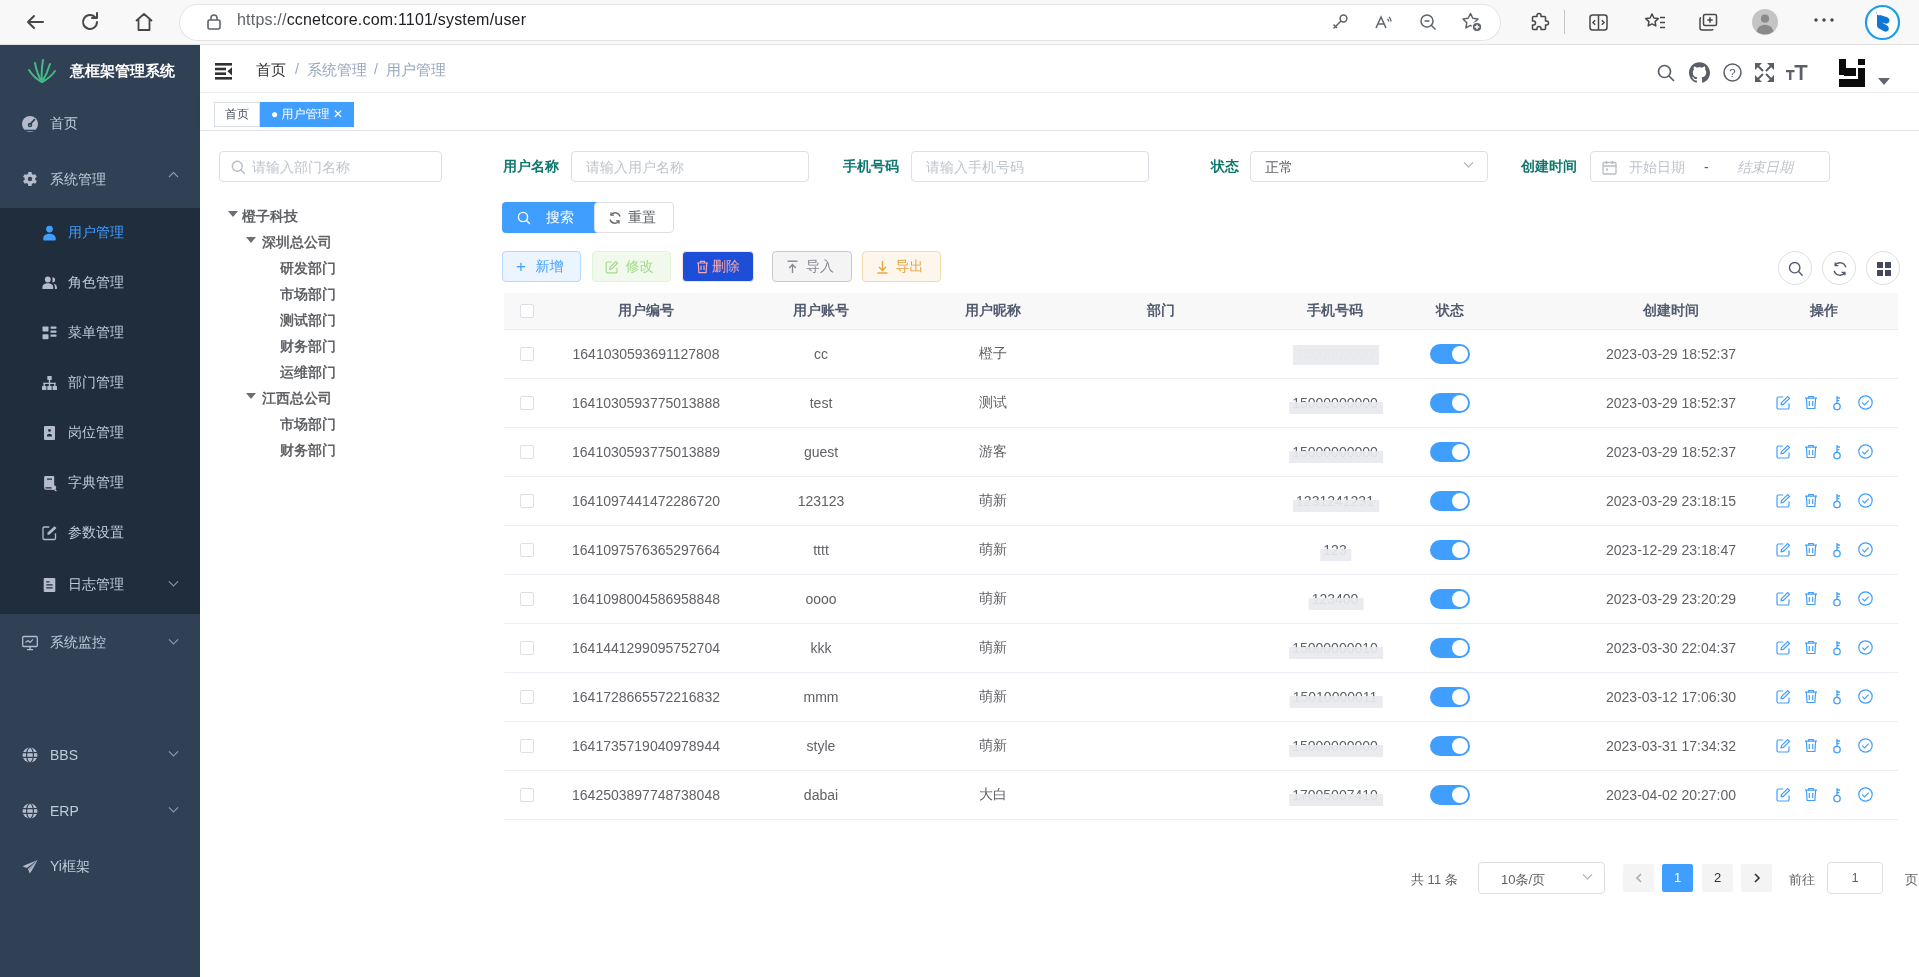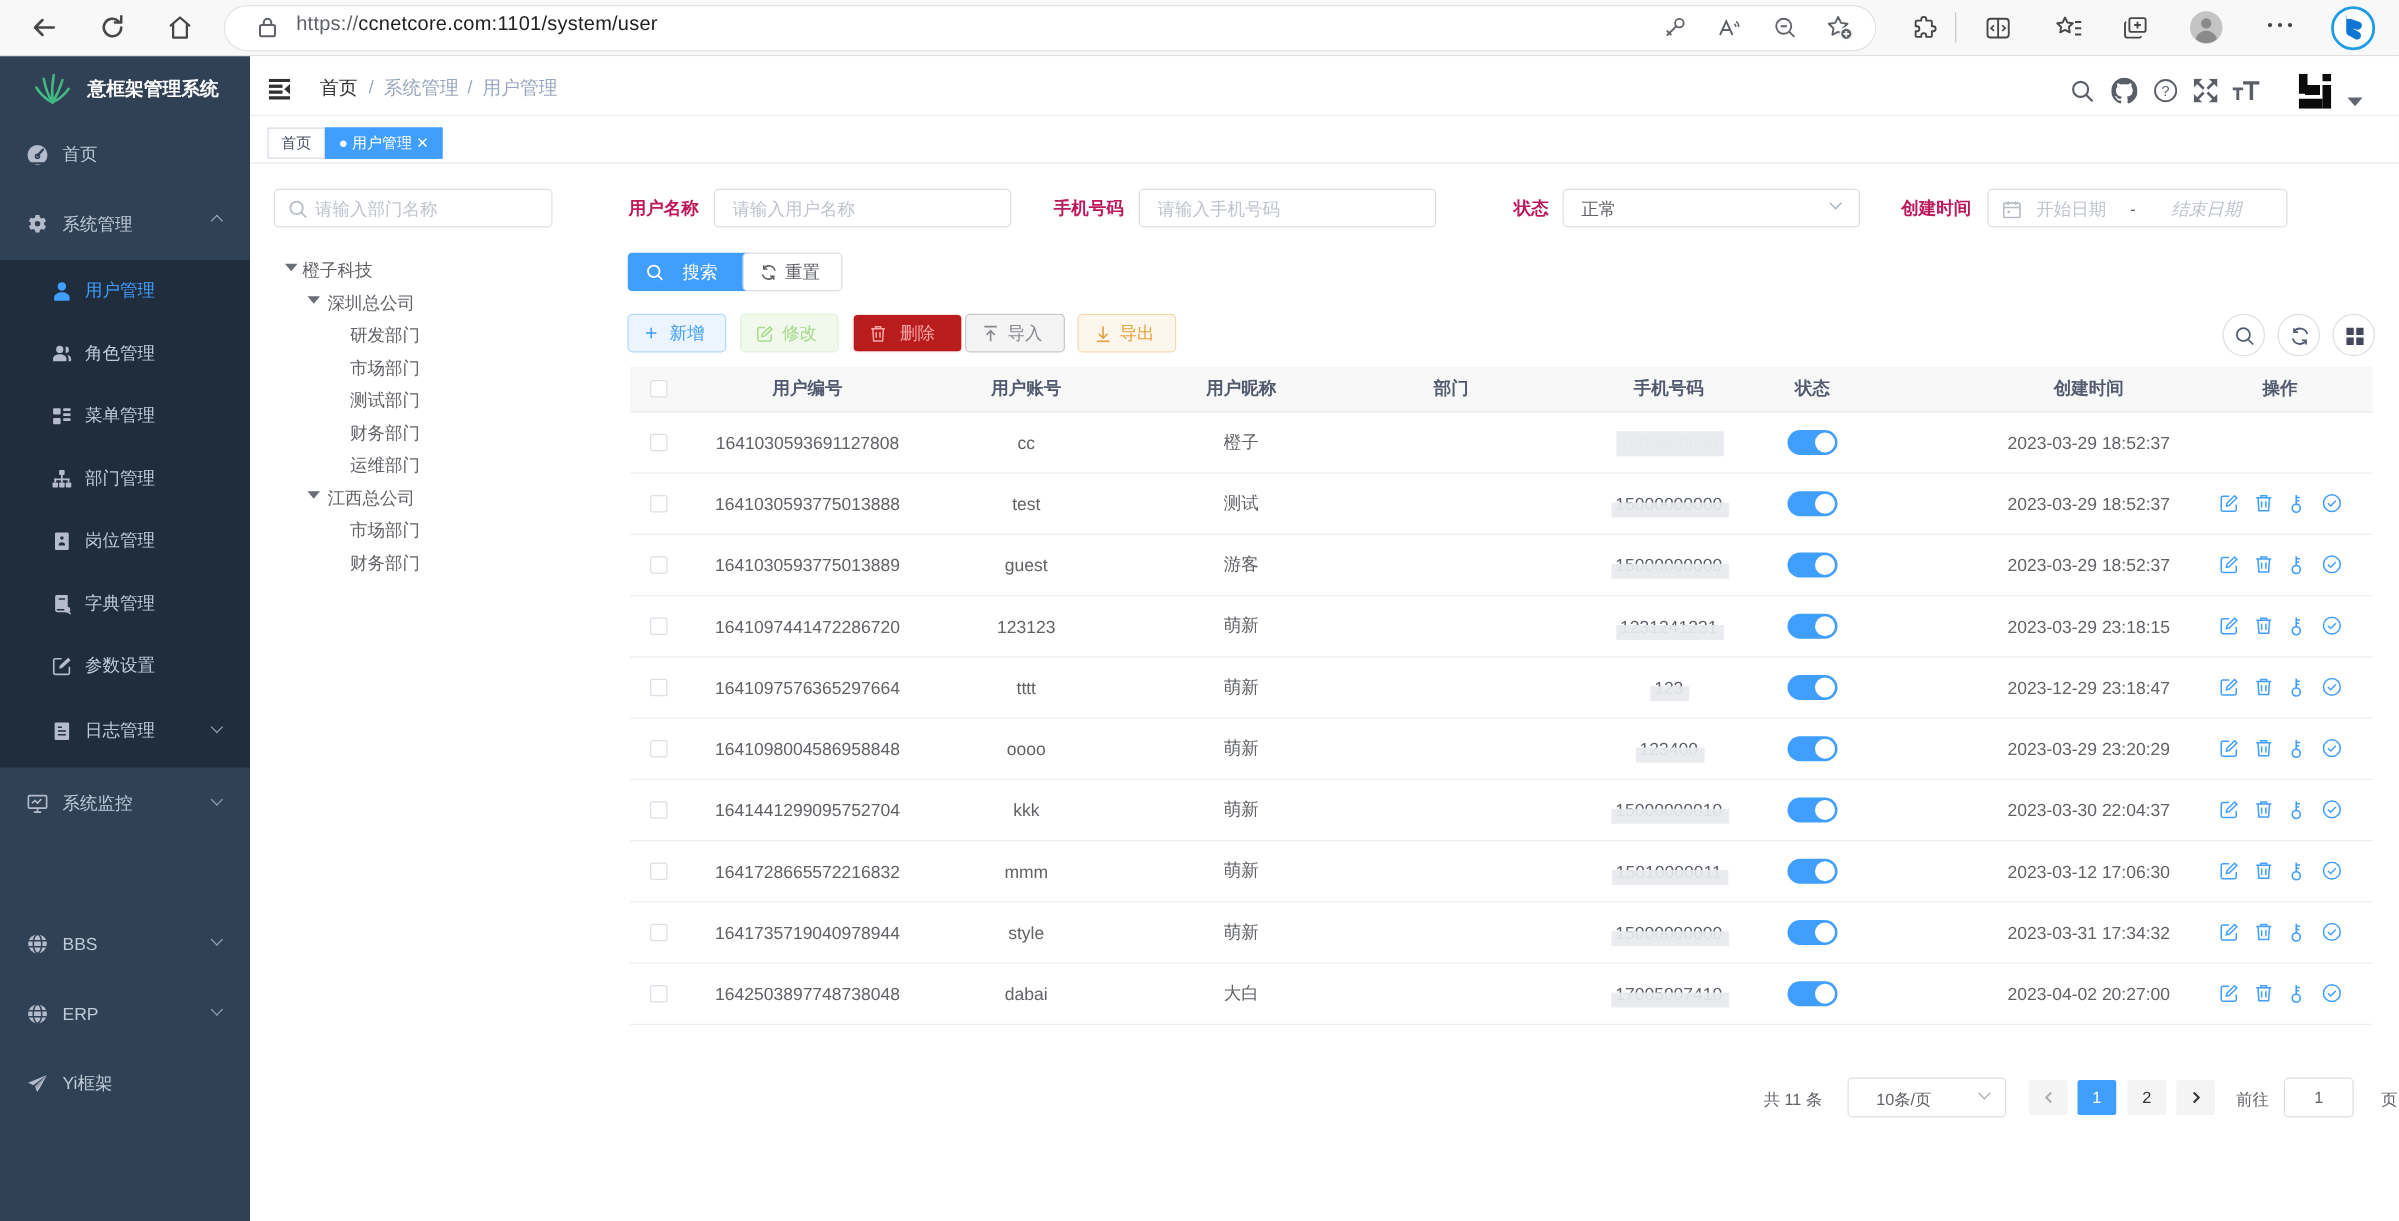--- a/index.html
+++ b/index.html
@@ -24,24 +24,24 @@
 .chev.down:before { transform:rotate(45deg) translate(-2px,-2px); }
 .chev.up:before { transform:rotate(225deg) translate(2px,2px); }
 
 #header { position:absolute; left:200px; top:45px; width:1719px; height:48px; background:#fff; border-bottom:1px solid #ededed; }
 #tabbar { position:absolute; left:200px; top:93px; width:1719px; height:38px; background:#fff; border-bottom:1px solid #e2e6ec; box-shadow:0 1px 3px rgba(0,0,0,.06); }
 .tab { position:absolute; top:9px; height:25px; line-height:23px; font-size:12px; padding:0 10px; border:1px solid #d8dce5; background:#fff; color:#495060; }
 .tab.active { background:#409eff; border-color:#409eff; color:#fff; }
 
 #content { position:absolute; left:200px; top:131px; width:1719px; height:846px; background:#fff; }
 .input { position:absolute; height:31px; border:1px solid #dcdfe6; border-radius:4px; background:#fff; font-size:14px; color:#bfc4cc; }
-.lbl { position:absolute; font-size:14px; font-weight:bold; color:#be185d; line-height:31px; }
+.lbl { position:absolute; font-size:14px; font-weight:bold; color:#0f766e; line-height:31px; }
 .btn { position:absolute; height:31px; border-radius:4px; font-size:14px; text-align:center; border:1px solid transparent; }
 
-.tnode { position:absolute; font-size:14px; color:#606266; }
+.tnode { position:absolute; font-size:14px; color:#606266;font-weight:bold; }
 .tcaret { position:absolute; width:0; height:0; border-left:5px solid transparent; border-right:5px solid transparent; border-top:6px solid #6a6f77; }
 
 .trow { position:absolute; left:304px; width:1394px; height:49px; border-bottom:1px solid #ebeef5; font-size:14px; color:#606266; }
 .cell { position:absolute; top:50%; transform:translate(-50%,-50%); white-space:nowrap; }
 .cbx { position:absolute; top:50%; transform:translateY(-50%); width:14px; height:14px; border:1px solid #dcdfe6; border-radius:2px; background:#fff; }
 .toggle { position:absolute; top:50%; transform:translateY(-50%); width:40px; height:20px; border-radius:10px; background:#409eff; }
 .toggle:after { content:""; position:absolute; right:2px; top:2px; width:16px; height:16px; border-radius:8px; background:#fff; }
 .phone i { font-style:normal; position:relative; color:#5a5e66; }
 .phone i:after { content:""; position:absolute; left:-3px; right:-5px; top:7px; bottom:-3px; background:rgba(231,233,237,0.93); }
 .phone.full i { color:#ced2d8; }
@@ -417,21 +417,21 @@
     <span style="position:absolute;left:13px;top:0;font-size:17px;font-weight:400;">+</span>
     <span style="margin-left:16px;">新增</span></div>
   <div class="btn" style="left:392px;top:120px;width:79px;background:#f0f9eb;border-color:#e1f3d8;color:#a4da89;line-height:29px;">
     <svg style="position:absolute;left:12px;top:8px" width="14" height="14" viewBox="0 0 14 14">
         <g fill="none" stroke="#a4da89" stroke-width="1.2">
           <path d="M12 7.8v3.7a1.3 1.3 0 0 1-1.3 1.3H2.5a1.3 1.3 0 0 1-1.3-1.3V3.3A1.3 1.3 0 0 1 2.5 2H7"></path>
           <path d="m5 7.2 5.8-5.6 1.7 1.7-5.8 5.6-2.1.4z"></path>
         </g>
       </svg>
     <span style="margin-left:16px;">修改</span></div>
-  <div class="btn" style="left:482px;top:120px;width:88px;background:#b91c1c;border-color:#fde2e2;color:#f9a7a7;line-height:29px;">
+  <div class="btn" style="left:482px;top:120px;width:72px;background:#1d4ed8;border-color:#fde2e2;color:#f9a7a7;line-height:29px;">
     <svg style="position:absolute;left:13px;top:8px" width="13" height="14" viewBox="0 0 13 14">
         <g fill="none" stroke="#f9a7a7" stroke-width="1.2">
           <path d="M1 3h11M4.4 2.8V1.3h4.2v1.5M2.3 3.3l.6 9.4h7.2l.6-9.4"></path>
           <path d="M5 5.5v4.6M8 5.5v4.6"></path>
         </g>
       </svg>
     <span style="margin-left:16px;">删除</span></div>
   <div class="btn" style="left:572px;top:120px;width:80px;background:#f4f4f5;border-color:#c8c9cc;color:#86888d;line-height:29px;">
     <svg style="position:absolute;left:13px;top:8px" width="13" height="14" viewBox="0 0 13 14">
         <g fill="none" stroke="#86888d" stroke-width="1.3">

